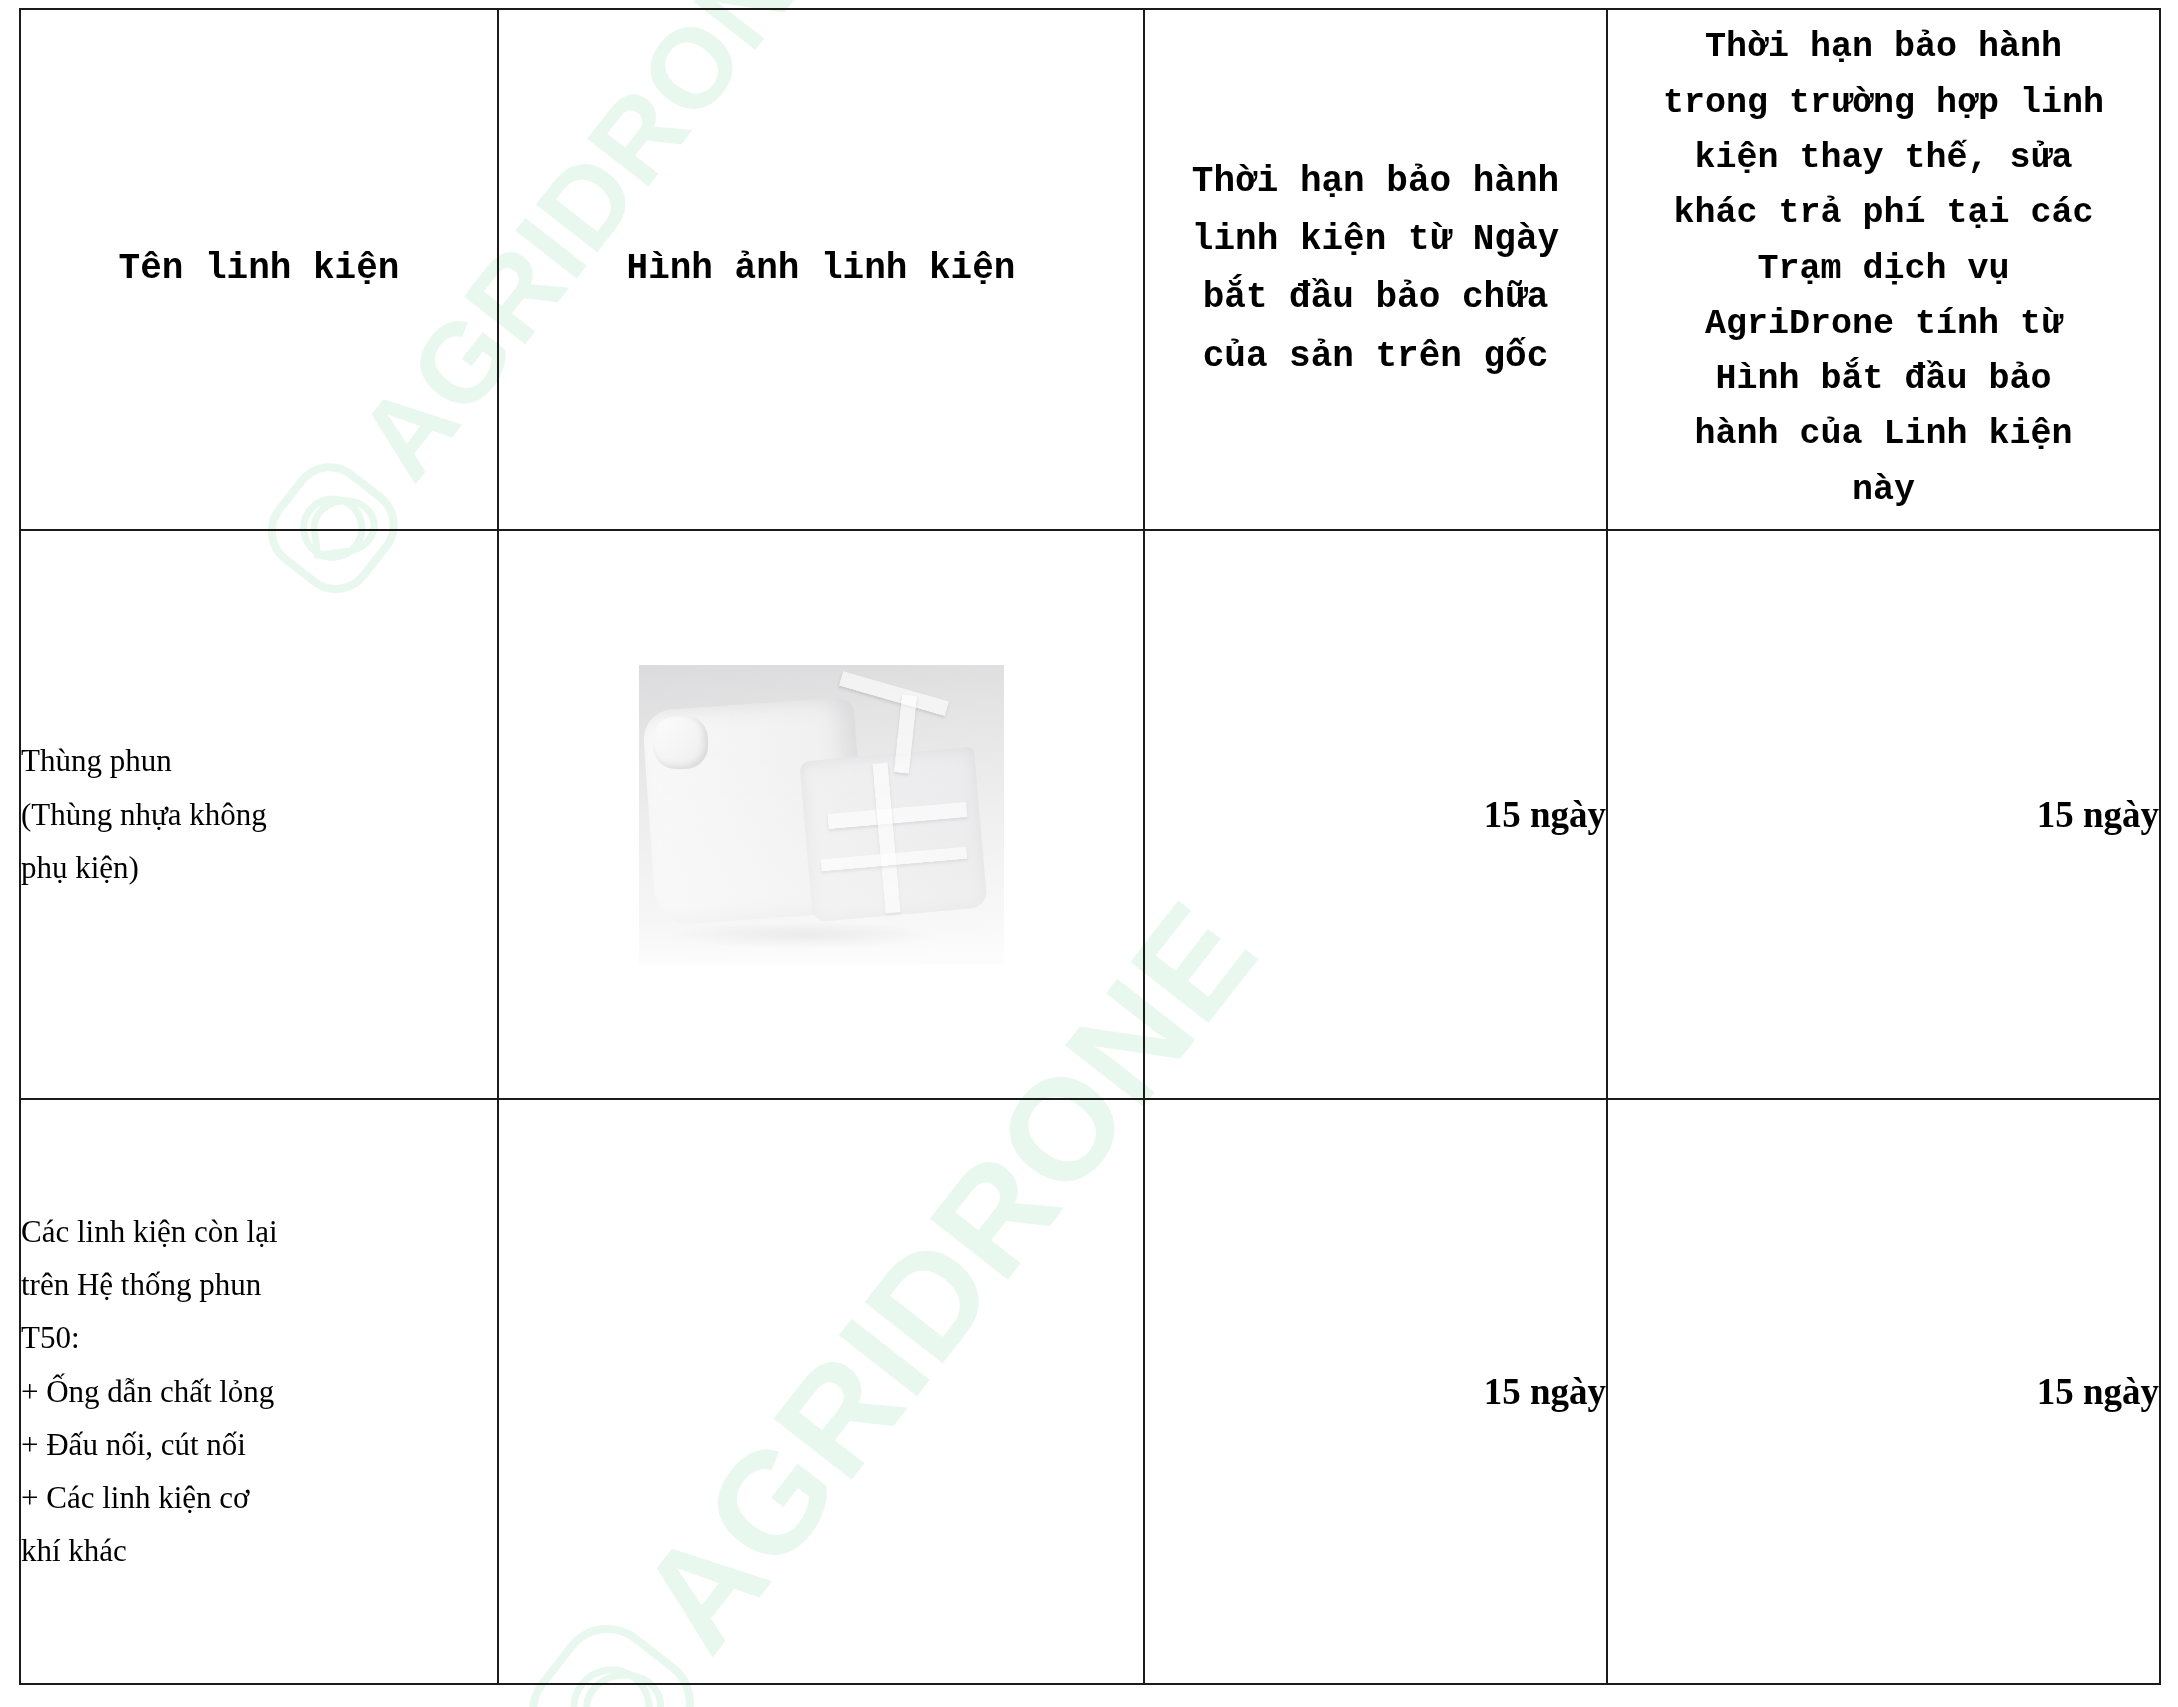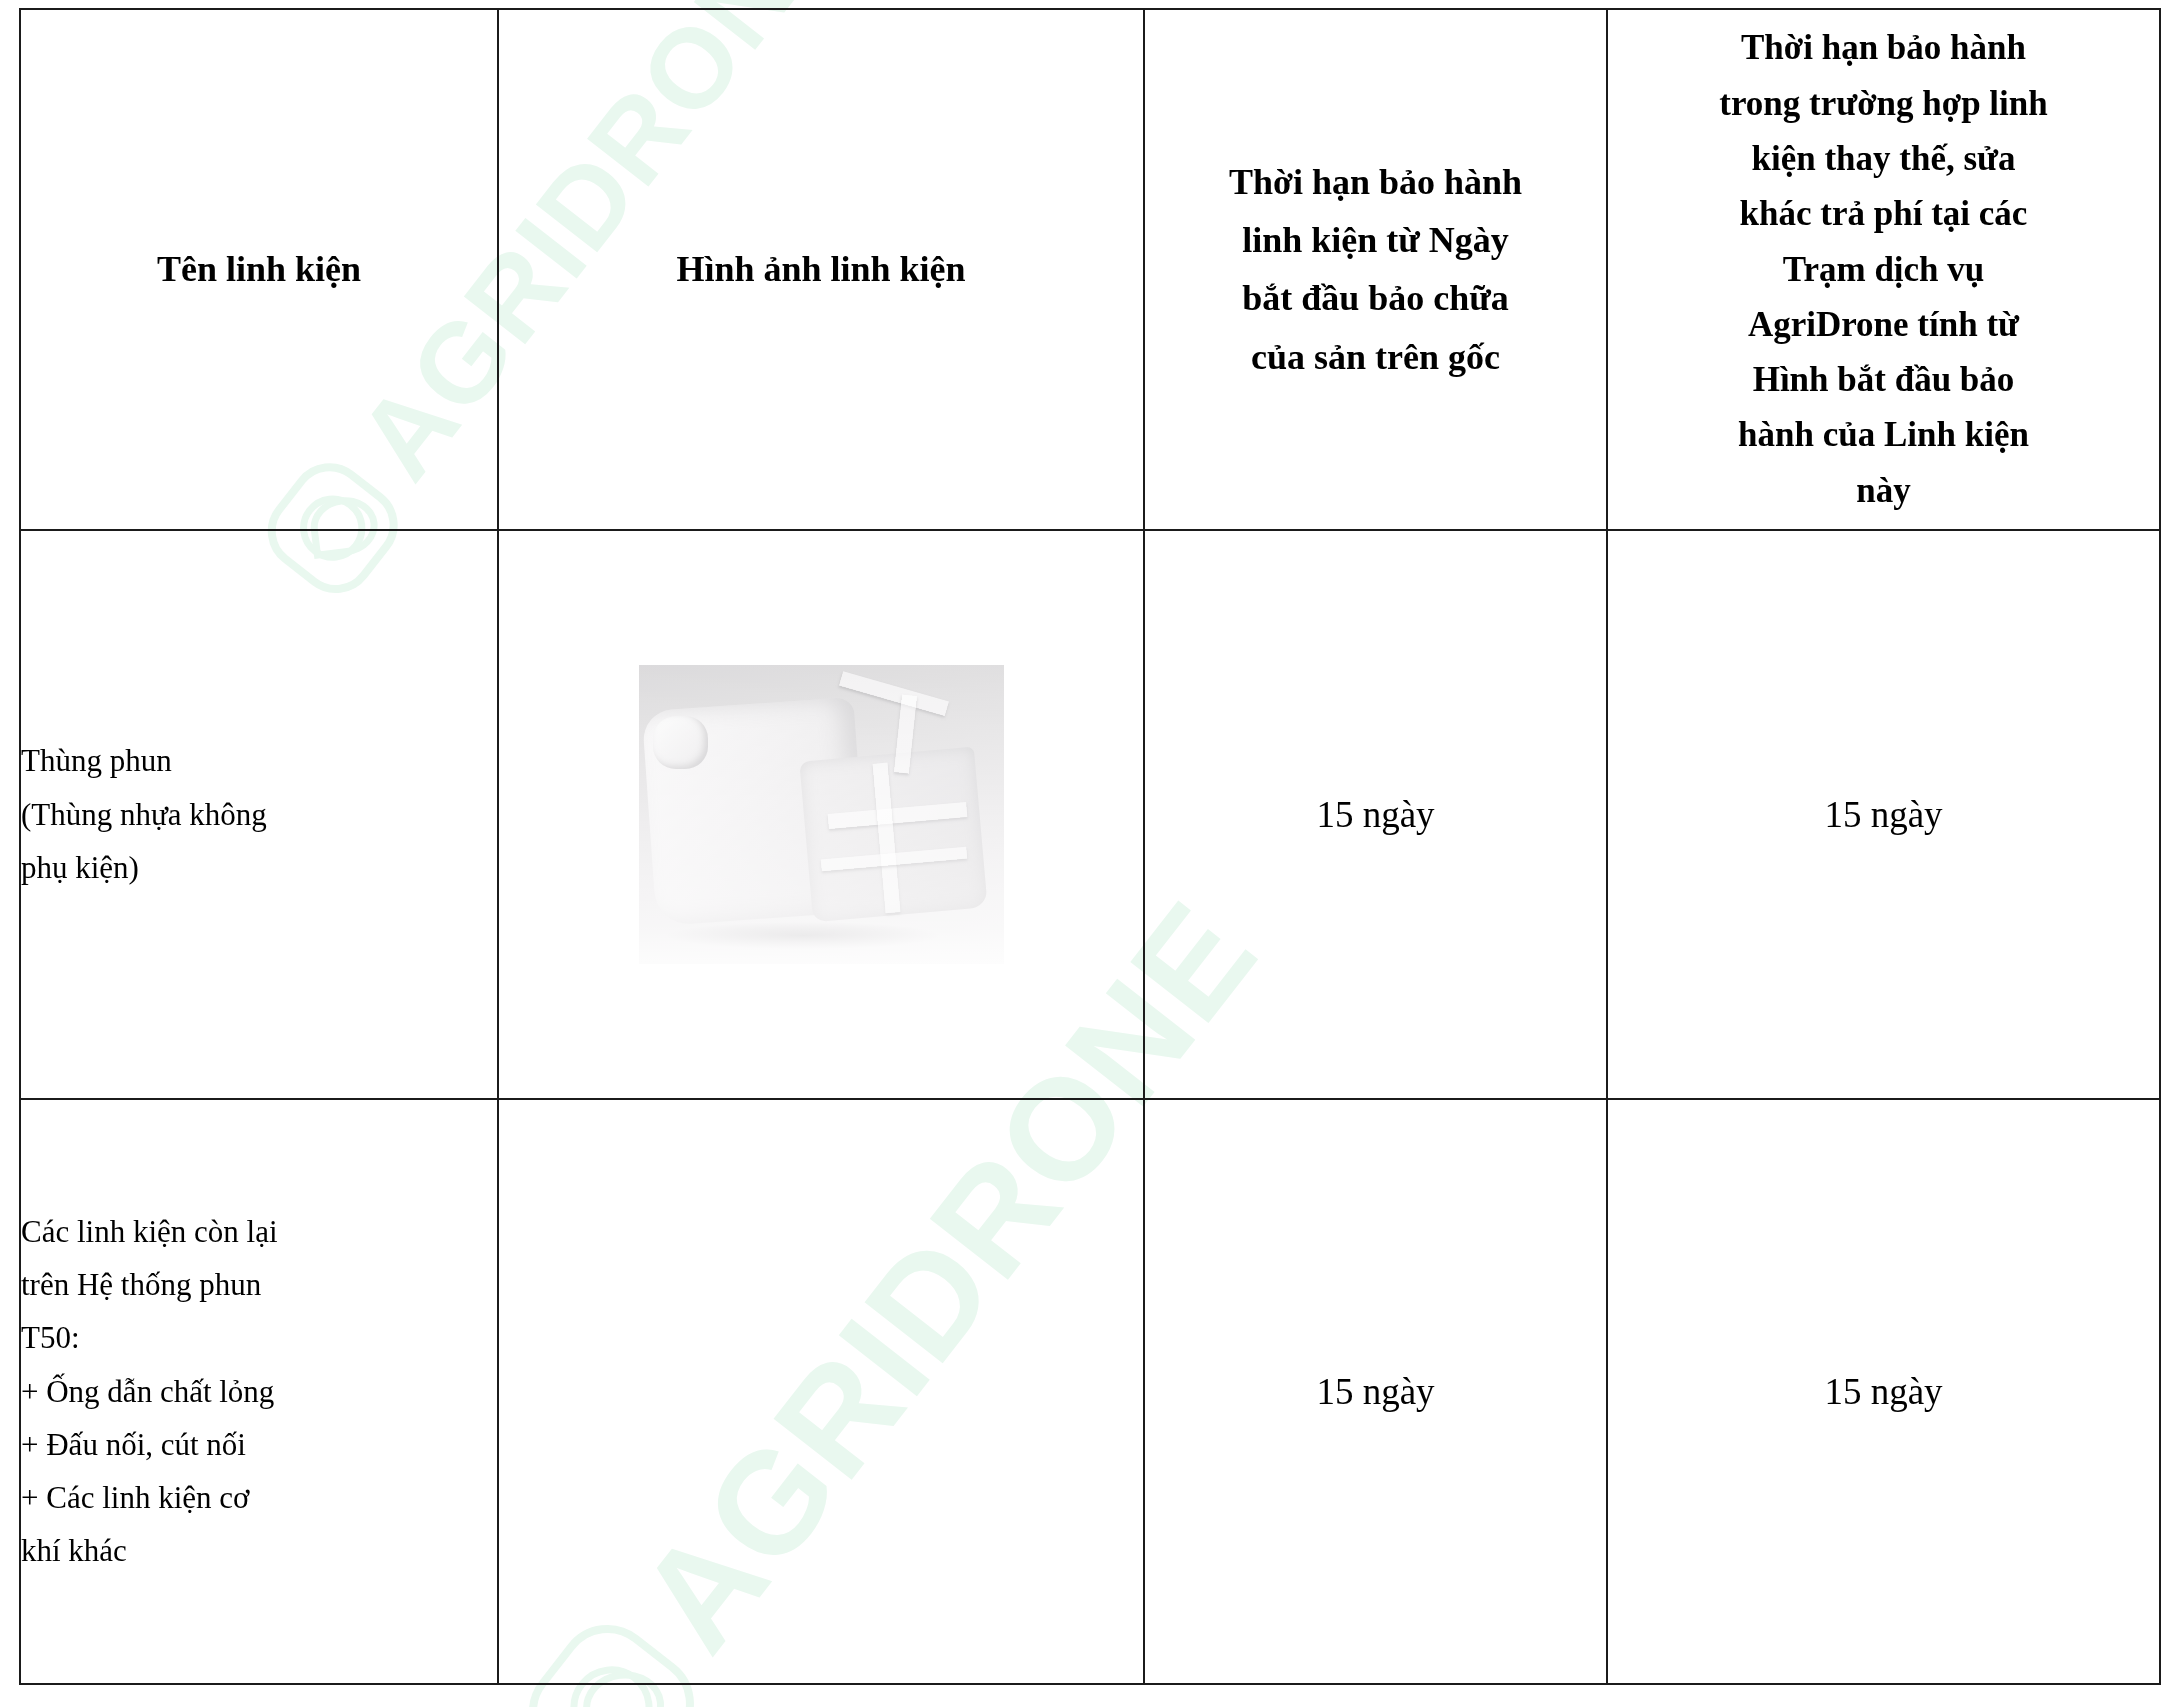--- a/index.html
+++ b/index.html
@@ -99,21 +99,21 @@
     padding: 0;
     background: transparent;
   }
 
   .col-name    { width: 478px; }
   .col-image   { width: 646px; }
   .col-orig    { width: 463px; }
   .col-replace { width: 553px; }
 
   
-  .hdr-row td { height: 519px; }
+  .hdr-row td { height: 519px; font-family: Liberation Mono, monospace; }
   .hdr-cell {
     font-weight: 700;
     text-align: center;
     line-height: 1.62;
     font-size: 36px;
     padding: 5.8px 21px;
   }
   .hdr-cell.tall {
     font-size: 35px;
     line-height: 1.58;
@@ -127,23 +127,23 @@
   .part-name {
     text-align: left;
     font-size: 31px;
     line-height: 1.72;
     padding: 0 9.6px 0 17.3px;
     font-weight: 400;
   }
   .part-name .ln { display: block; }
 
   .cell-center {
-    text-align: center;
+    text-align: right;
     font-size: 37px;
-    font-weight: 400;
+    font-weight: 700;
   }
 
   .img-cell { text-align: center; }
 
   
   .photo-wrap {
     width: 365px;
     height: 299px;
     margin: 0 auto;
     position: relative;

